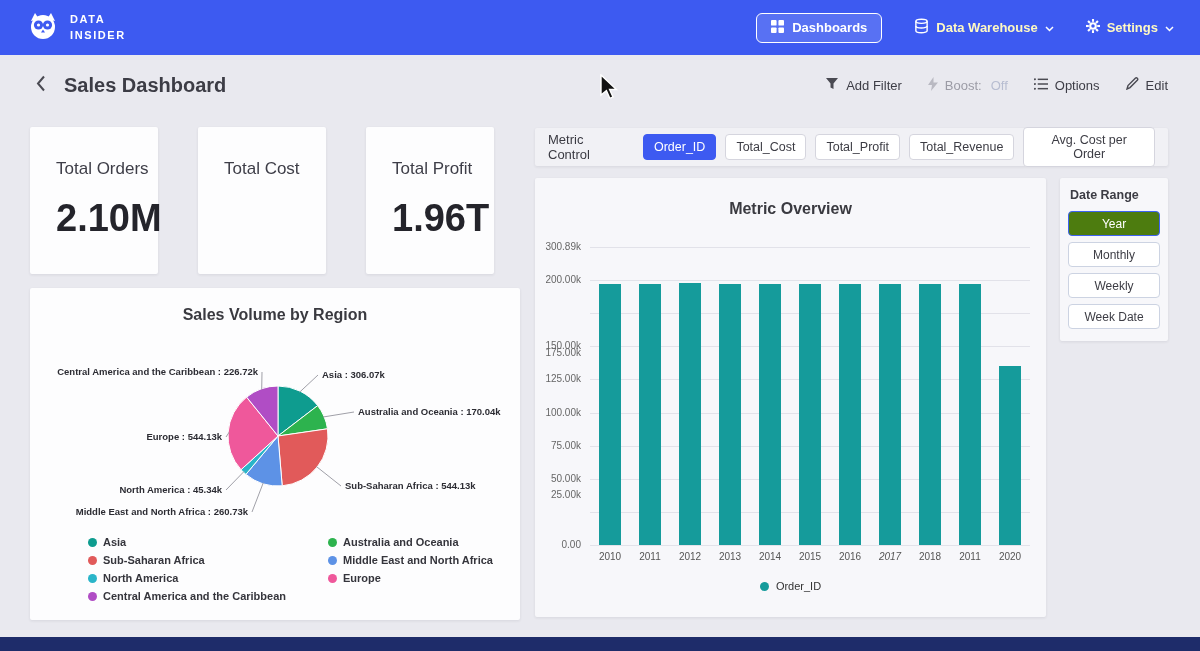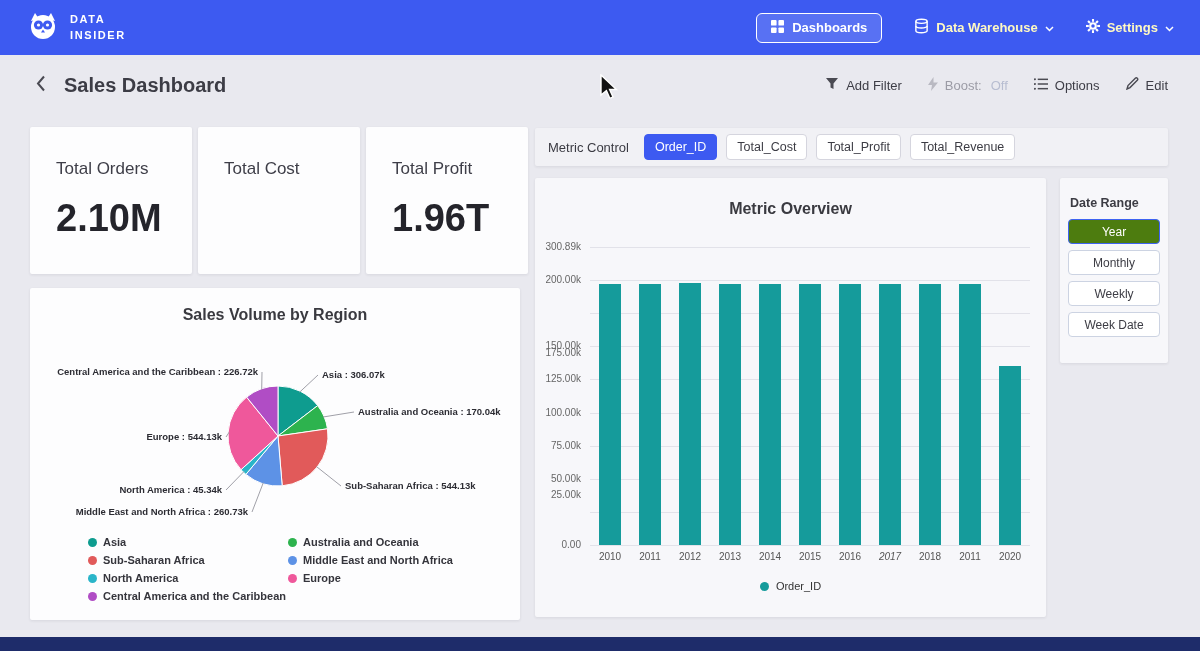--- a/index.html
+++ b/index.html
@@ -20,21 +20,21 @@
   .page-header{position:absolute;top:55px;left:0;right:0;height:60px;display:flex;align-items:center;padding:0 32px;}
   .back-btn{display:flex;align-items:center;background:none;border:none;padding:4px;}
   .page-title{font-size:20px;font-weight:bold;color:#3c3c45;margin-left:14px;}
   .hdr-actions{margin-left:auto;display:flex;align-items:center;gap:26px;}
   .hdr-item{display:flex;align-items:center;gap:7px;font-size:13px;color:#3d3d46;background:none;border:none;font-family:inherit;}
   .boost-label{color:#9b9ba5;}
   .boost-value{color:#b7bdd1;margin-left:2px;}
 
   
   .card{position:absolute;background:#fdfdfe;border-radius:2px;box-shadow:0 1px 3px rgba(30,30,60,.09);}
-  .kpi{width:162px;height:147px;padding:32px 0 0 26px;}
+  .kpi{width:128px;height:147px;padding:32px 0 0 26px;}
   #kpi-1{left:30px;top:127px;}
   #kpi-2{left:198px;top:127px;}
   #kpi-3{left:366px;top:127px;}
   .kpi-label{font-size:17px;color:#3e3e48;}
   .kpi-value{font-size:38px;font-weight:bold;color:#24242b;margin-top:18px;}
 
   
   .metric-bar{left:535px;top:128px;width:633px;height:38px;background:#f1f1f5;display:flex;align-items:center;padding:0 13px;gap:9px;}
   .metric-label{font-size:13px;color:#3a3a42;margin-right:6px;}
   .chip{background:#fff;border:1px solid #d5d5de;border-radius:4px;padding:5px 10px;font-size:12.5px;color:#3c3c44;font-family:inherit;}
@@ -45,31 +45,31 @@
   .chart-title{position:absolute;top:22px;left:0;right:0;text-align:center;font-size:16px;font-weight:bold;color:#3a3a40;}
   .bar-chart{position:absolute;inset:0;}
   .grid-line{position:absolute;left:55px;width:440px;height:1px;background:#e2e2e9;}
   .y-label{position:absolute;left:0;width:46px;text-align:right;font-size:10px;color:#666;}
   .bar{position:absolute;width:22px;}
   .x-label{position:absolute;top:373px;width:40px;text-align:center;font-size:10px;color:#555;}
   .bar-legend{position:absolute;top:402px;left:0;right:0;display:flex;justify-content:center;align-items:center;gap:7px;font-size:11px;color:#333;}
   .legend-dot{width:9px;height:9px;border-radius:50%;display:inline-block;flex:0 0 auto;}
 
   
-  .date-panel{left:1060px;top:178px;width:108px;height:185px;background:#f7f7fa;padding:18px 8px;}
+  .date-panel{left:1060px;top:178px;width:108px;height:163px;background:#f7f7fa;padding:10px 8px;}
   .date-label{font-size:12.5px;font-weight:bold;color:#3c3c44;margin:0 0 9px 2px;}
   .date-btn{display:block;width:100%;height:25px;margin-bottom:6px;background:#fff;border:1px solid #ccd3e2;border-radius:4px;font-size:12px;color:#3c3c44;font-family:inherit;}
   .date-btn.selected{background:#4d7c0f;border-color:#3e63f2;color:#fff;}
 
   
   .pie-card{left:30px;top:288px;width:490px;height:332px;}
   .pie-title{position:absolute;top:18px;left:0;right:0;text-align:center;font-size:16px;font-weight:bold;color:#3a3a40;}
   .pie-svg{position:absolute;top:44px;left:0;}
   .pie-label{font-size:9.5px;font-weight:bold;fill:#2c2c33;}
-  .pie-legend{position:absolute;top:248px;left:58px;display:flex;}
+  .pie-legend{position:absolute;top:248px;left:58px;display:flex;gap:40px;}
   .legend-col{width:200px;}
   .legend-item{display:flex;align-items:center;gap:6px;margin-bottom:6px;font-size:11px;font-weight:bold;color:#35353c;}
 
   
   .footer-bar{position:absolute;left:0;right:0;top:637px;height:14px;background:#1e2c6a;}
 
   
   .cursor{position:absolute;left:600px;top:74px;z-index:50;pointer-events:none;}
 </style>
 </head>
@@ -213,20 +213,21 @@
     <div class="kpi-label" data-interactable="false">Total Profit</div>
     <div class="kpi-value" data-interactable="false">1.96T</div>
   </section>
 
   <section class="card metric-bar" data-interactable="false">
     <span class="metric-label" data-interactable="false">Metric Control</span>
     <button class="chip selected" data-interactable="true">Order_ID</button>
     <button class="chip" data-interactable="true">Total_Cost</button>
     <button class="chip" data-interactable="true">Total_Profit</button>
     <button class="chip" data-interactable="true">Total_Revenue</button>
+    <button class="chip" data-interactable="true">Avg. Cost per Order</button>
   </section>
 
   <section class="card chart-card" data-interactable="false">
     <div class="chart-title" data-interactable="false">Metric Overview</div>
     <div class="bar-chart" data-interactable="false">
         <div class="grid-line" data-interactable="false" style="top: 367px;"></div>
         <div class="y-label" data-interactable="false" style="top: 361px;">0.00</div>
         <div class="grid-line" data-interactable="false" style="top: 333.889px;"></div>
         <div class="y-label" data-interactable="false" style="top: 311px;">25.00k</div>
         <div class="grid-line" data-interactable="false" style="top: 300.778px;"></div>

